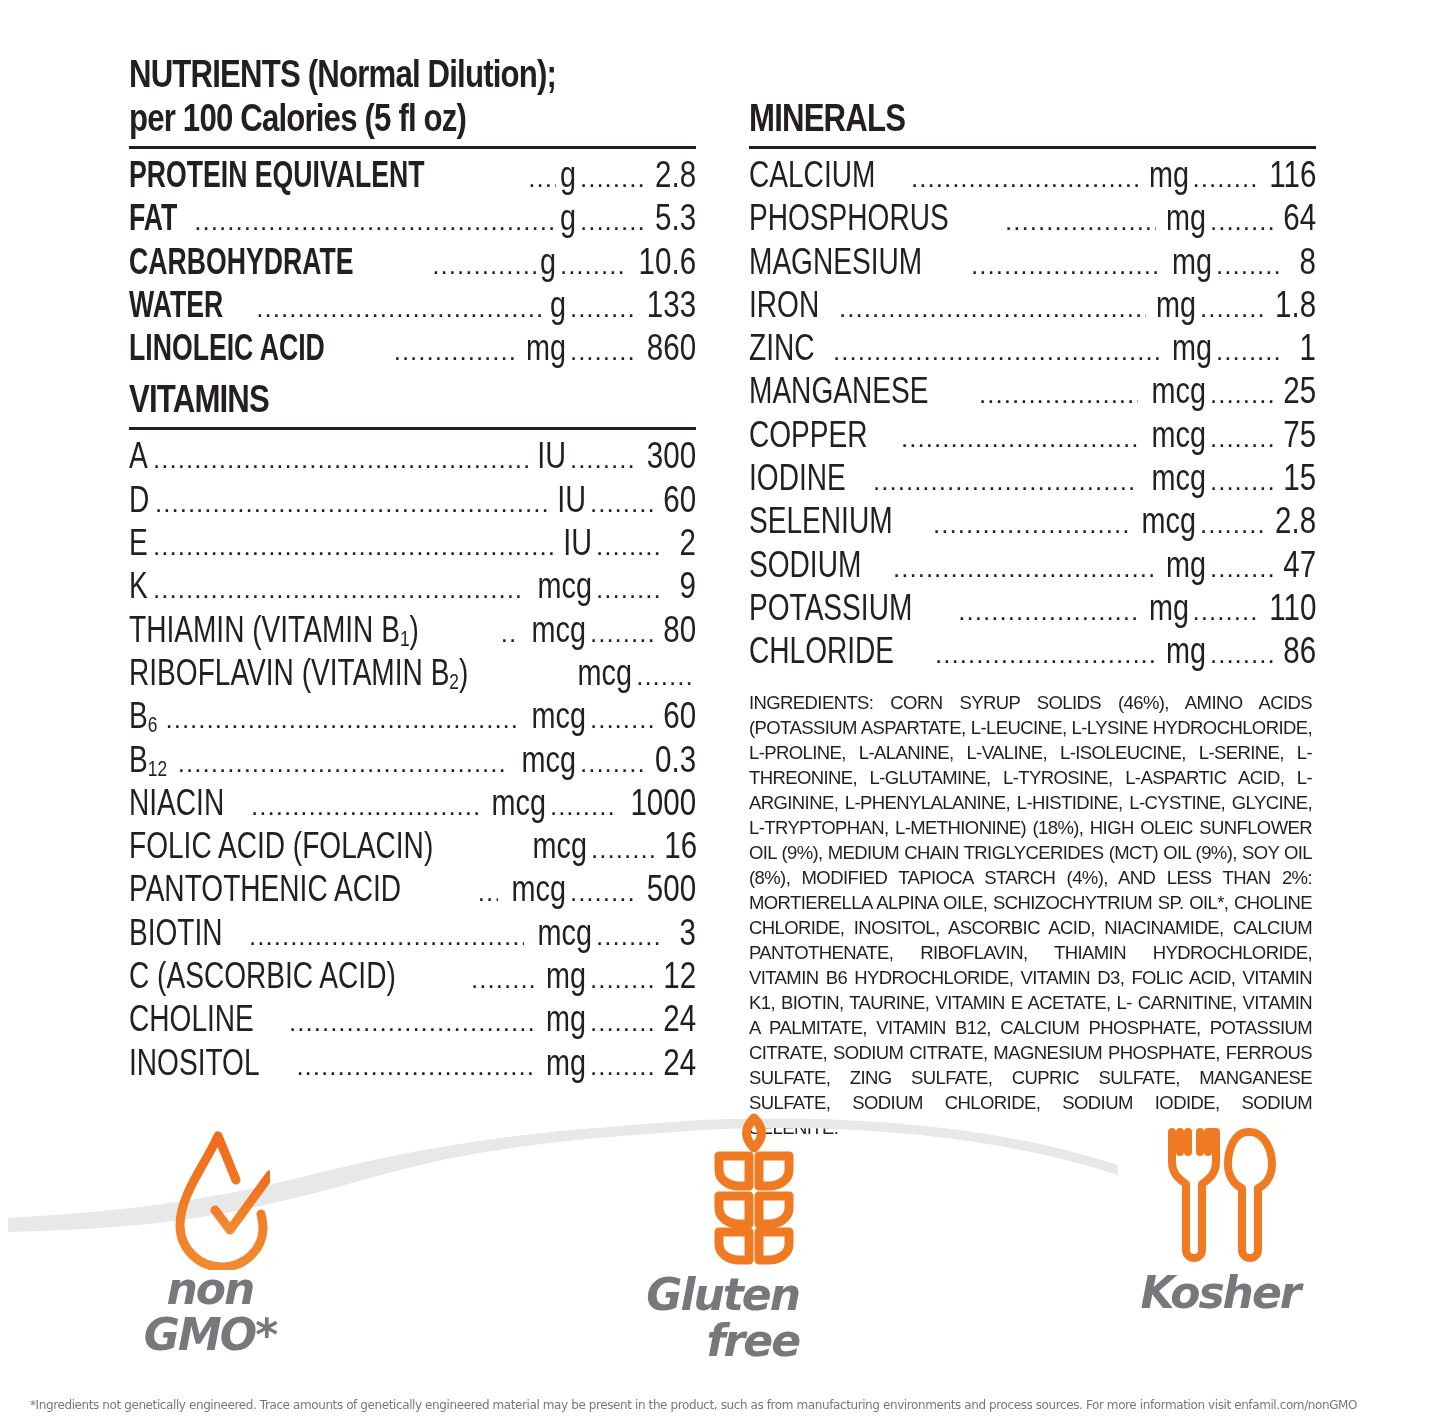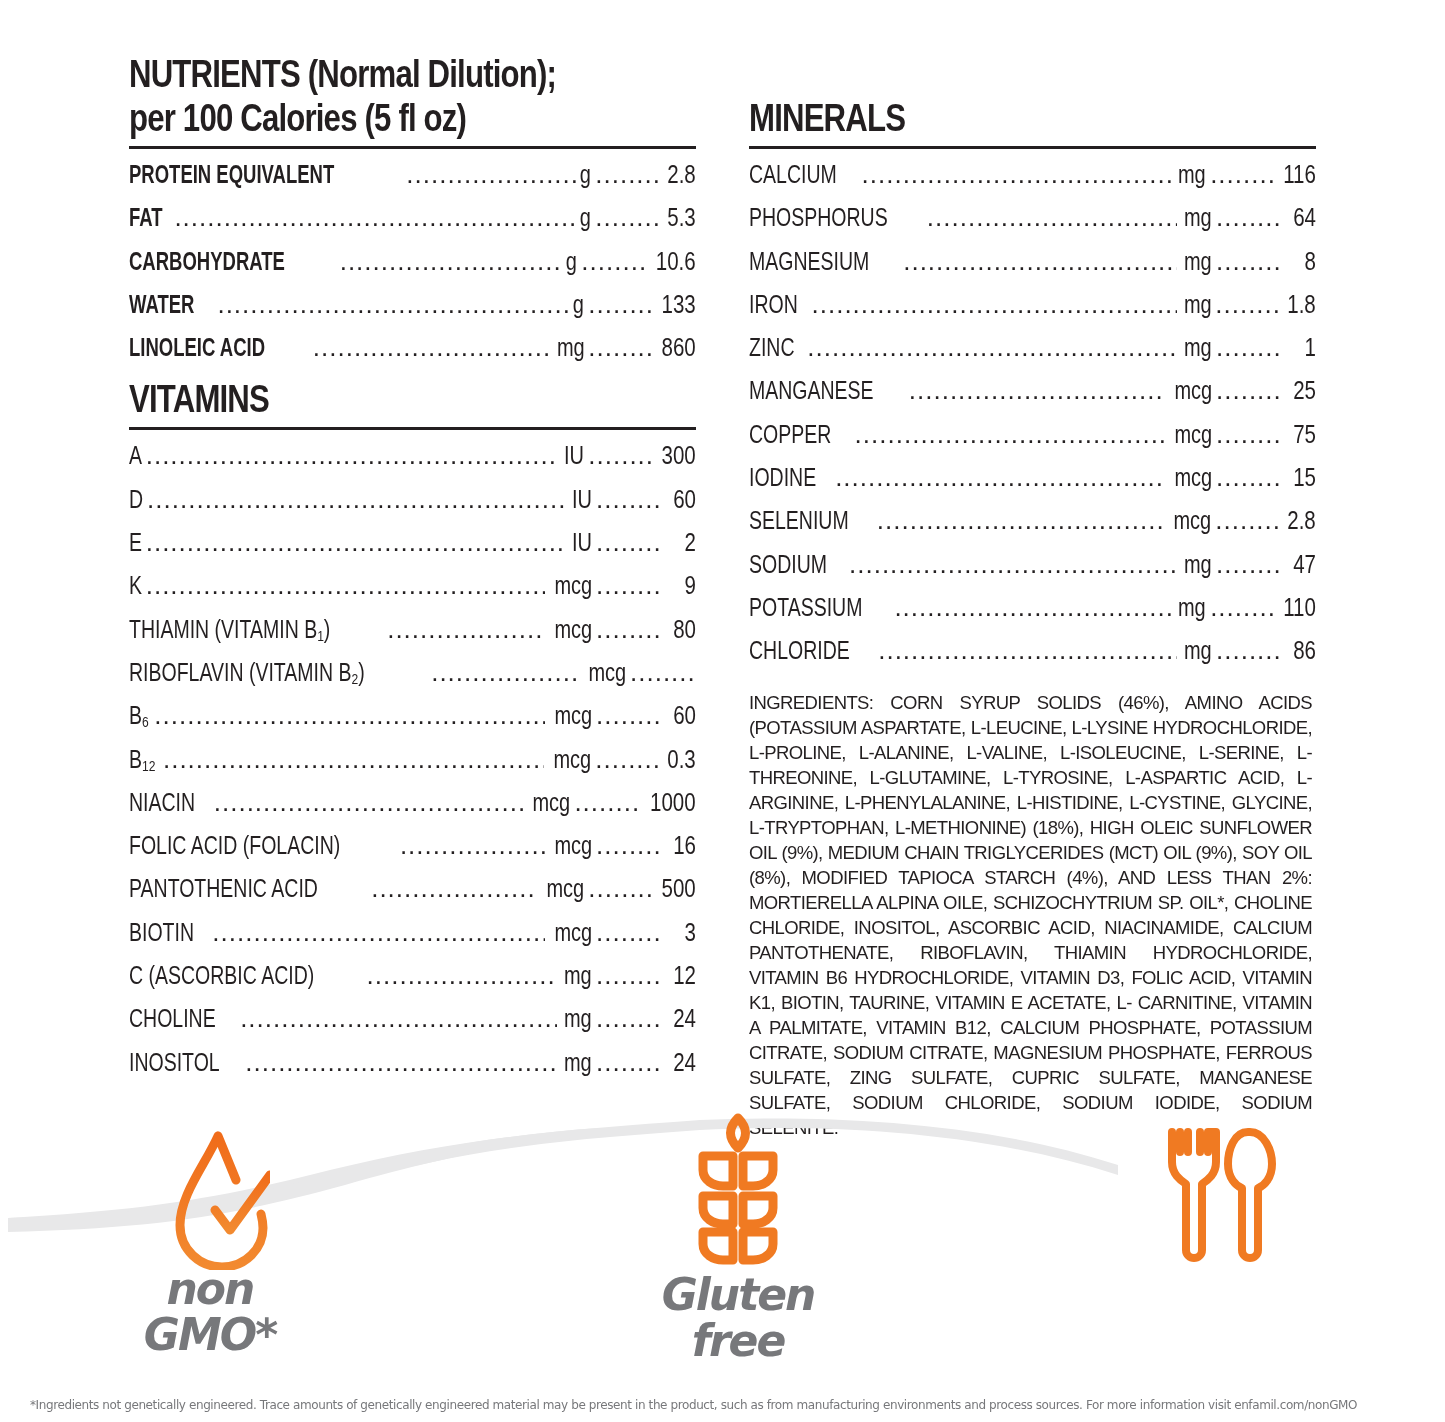--- a/index.html
+++ b/index.html
@@ -19,21 +19,21 @@
     transform: scaleX(0.82);
     transform-origin: left top;
     white-space: nowrap;
   }
   .rule { height: 3px; background: #231f20; width: 100%; margin: 6px 0 4px 0; }
 
   .row {
     display: flex;
     align-items: baseline;
     height: 43.3px;
-    font-size: 25px;
+    font-size: 36px;
     line-height: 43px;
     white-space: nowrap;
     overflow: hidden;
   }
   .row .name { flex: 0 0 auto; transform: scaleX(0.78); transform-origin: left bottom; display:inline-block; }
   .row.bold .name { font-weight: bold; transform: scaleX(0.74); }
   .row .lead { flex: 1 1 auto; overflow: hidden; color: #231f20; letter-spacing: 1px; font-size: 26px; }
   .row .lead::before { content: "...................................................................................................................................................."; }
   .row .unit { flex: 0 0 auto; transform: scaleX(0.8); transform-origin: right bottom; display:inline-block; text-align:right; }
   .row .lead2 { flex: 0 0 auto; width: 70px; overflow: hidden; letter-spacing: 1px; font-size: 26px; text-align: left; padding-left: 4px; }
@@ -58,21 +58,21 @@
   .badge { position: absolute; text-align: center; font-style: italic; }
   .badge .label {
     font-family: "DejaVu Sans", sans-serif;
     font-weight: bold;
     color: #77787b;
     font-size: 44px;
     line-height: 46px;
     letter-spacing: -2px;
   }
   .badge-gmo { left: 110px; top: 1110px; width: 200px; }
-  .badge-gluten { left: 643px; top: 1108px; width: 190px; }
+  .badge-gluten { left: 609px; top: 1108px; width: 190px; text-align: right; }
   .badge-kosher { left: 1120px; top: 1122px; width: 200px; }
 
   .footnote {
     position: absolute; left: 30px; top: 1398px; width: 1400px;
     font-family: "DejaVu Sans", sans-serif;
     font-size: 12px; color: #77787b; white-space: nowrap;
     letter-spacing: -0.4px;
   }
   sub.s { font-size: 0.62em; vertical-align: -0.2em; }
 </style>
@@ -365,15 +365,16 @@
   <div class="label">free</div>
 </div>
 
 <div class="badge badge-kosher">
   <svg width="120" height="140" viewBox="0 0 120 140">
     <g fill="none" stroke="#f07a22" stroke-width="8" stroke-linejoin="round" stroke-linecap="round">
       <path d="M12,10 L12,40 C12,52 20,58 26,62 L26,128 C26,133 30,136 34,136 C38,136 42,133 42,128 L42,62 C48,58 56,52 56,40 L56,10 L48,10 L48,30 M40,10 L40,30 M28,10 L28,30 M20,10 L20,30"></path>
       <path d="M88,10 C74,10 68,28 68,42 C68,56 76,64 82,66 L82,128 C82,133 86,136 90,136 C94,136 98,133 98,128 L98,66 C104,64 112,56 112,42 C112,28 104,10 90,10 Z"></path>
     </g>
   </svg>
+  <div class="label" style="margin-top:4px">Kosher</div>
 </div>
 
 <div class="footnote">*Ingredients not genetically engineered. Trace amounts of genetically engineered material may be present in the product, such as from manufacturing environments and process sources. For more information visit enfamil.com/nonGMO</div>
 
 </body></html>

